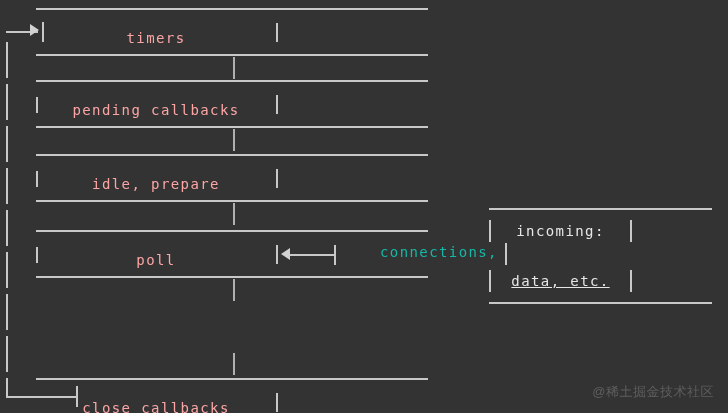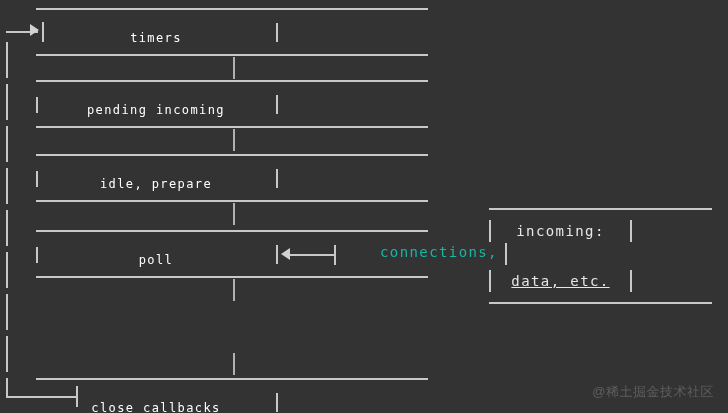--- a/index.html
+++ b/index.html
@@ -51,22 +51,22 @@
   }
   .phase-label {
     position: absolute;
     left: 0;
     top: 0;
     width: 240px;
     height: 60px;
     display: flex;
     align-items: center;
     justify-content: center;
-    color: #ffffff;
-    font-size: 12px;
+    color: #fca5a5;
+    font-size: 14px;
     letter-spacing: 1.4px;
     white-space: nowrap;
     user-select: none;
   }
 
   
   .connector {
     position: absolute;
     left: 233px;
     width: 2px;
@@ -257,21 +257,21 @@
     <div class="edge-right-inner"></div>
     <div class="phase-label">timers</div>
   </div>
   <div class="connector" style="top:57px;"></div>
 
   <div class="phase-box" style="top:80px;">
     <div class="edge-top"></div>
     <div class="edge-bottom"></div>
     <div class="edge-left"></div>
     <div class="edge-right-inner"></div>
-    <div class="phase-label">pending incoming</div>
+    <div class="phase-label">pending callbacks</div>
   </div>
   <div class="connector" style="top:129px;"></div>
 
   <div class="phase-box" style="top:154px;">
     <div class="edge-top"></div>
     <div class="edge-bottom"></div>
     <div class="edge-left"></div>
     <div class="edge-right-inner"></div>
     <div class="phase-label">idle, prepare</div>
   </div>

